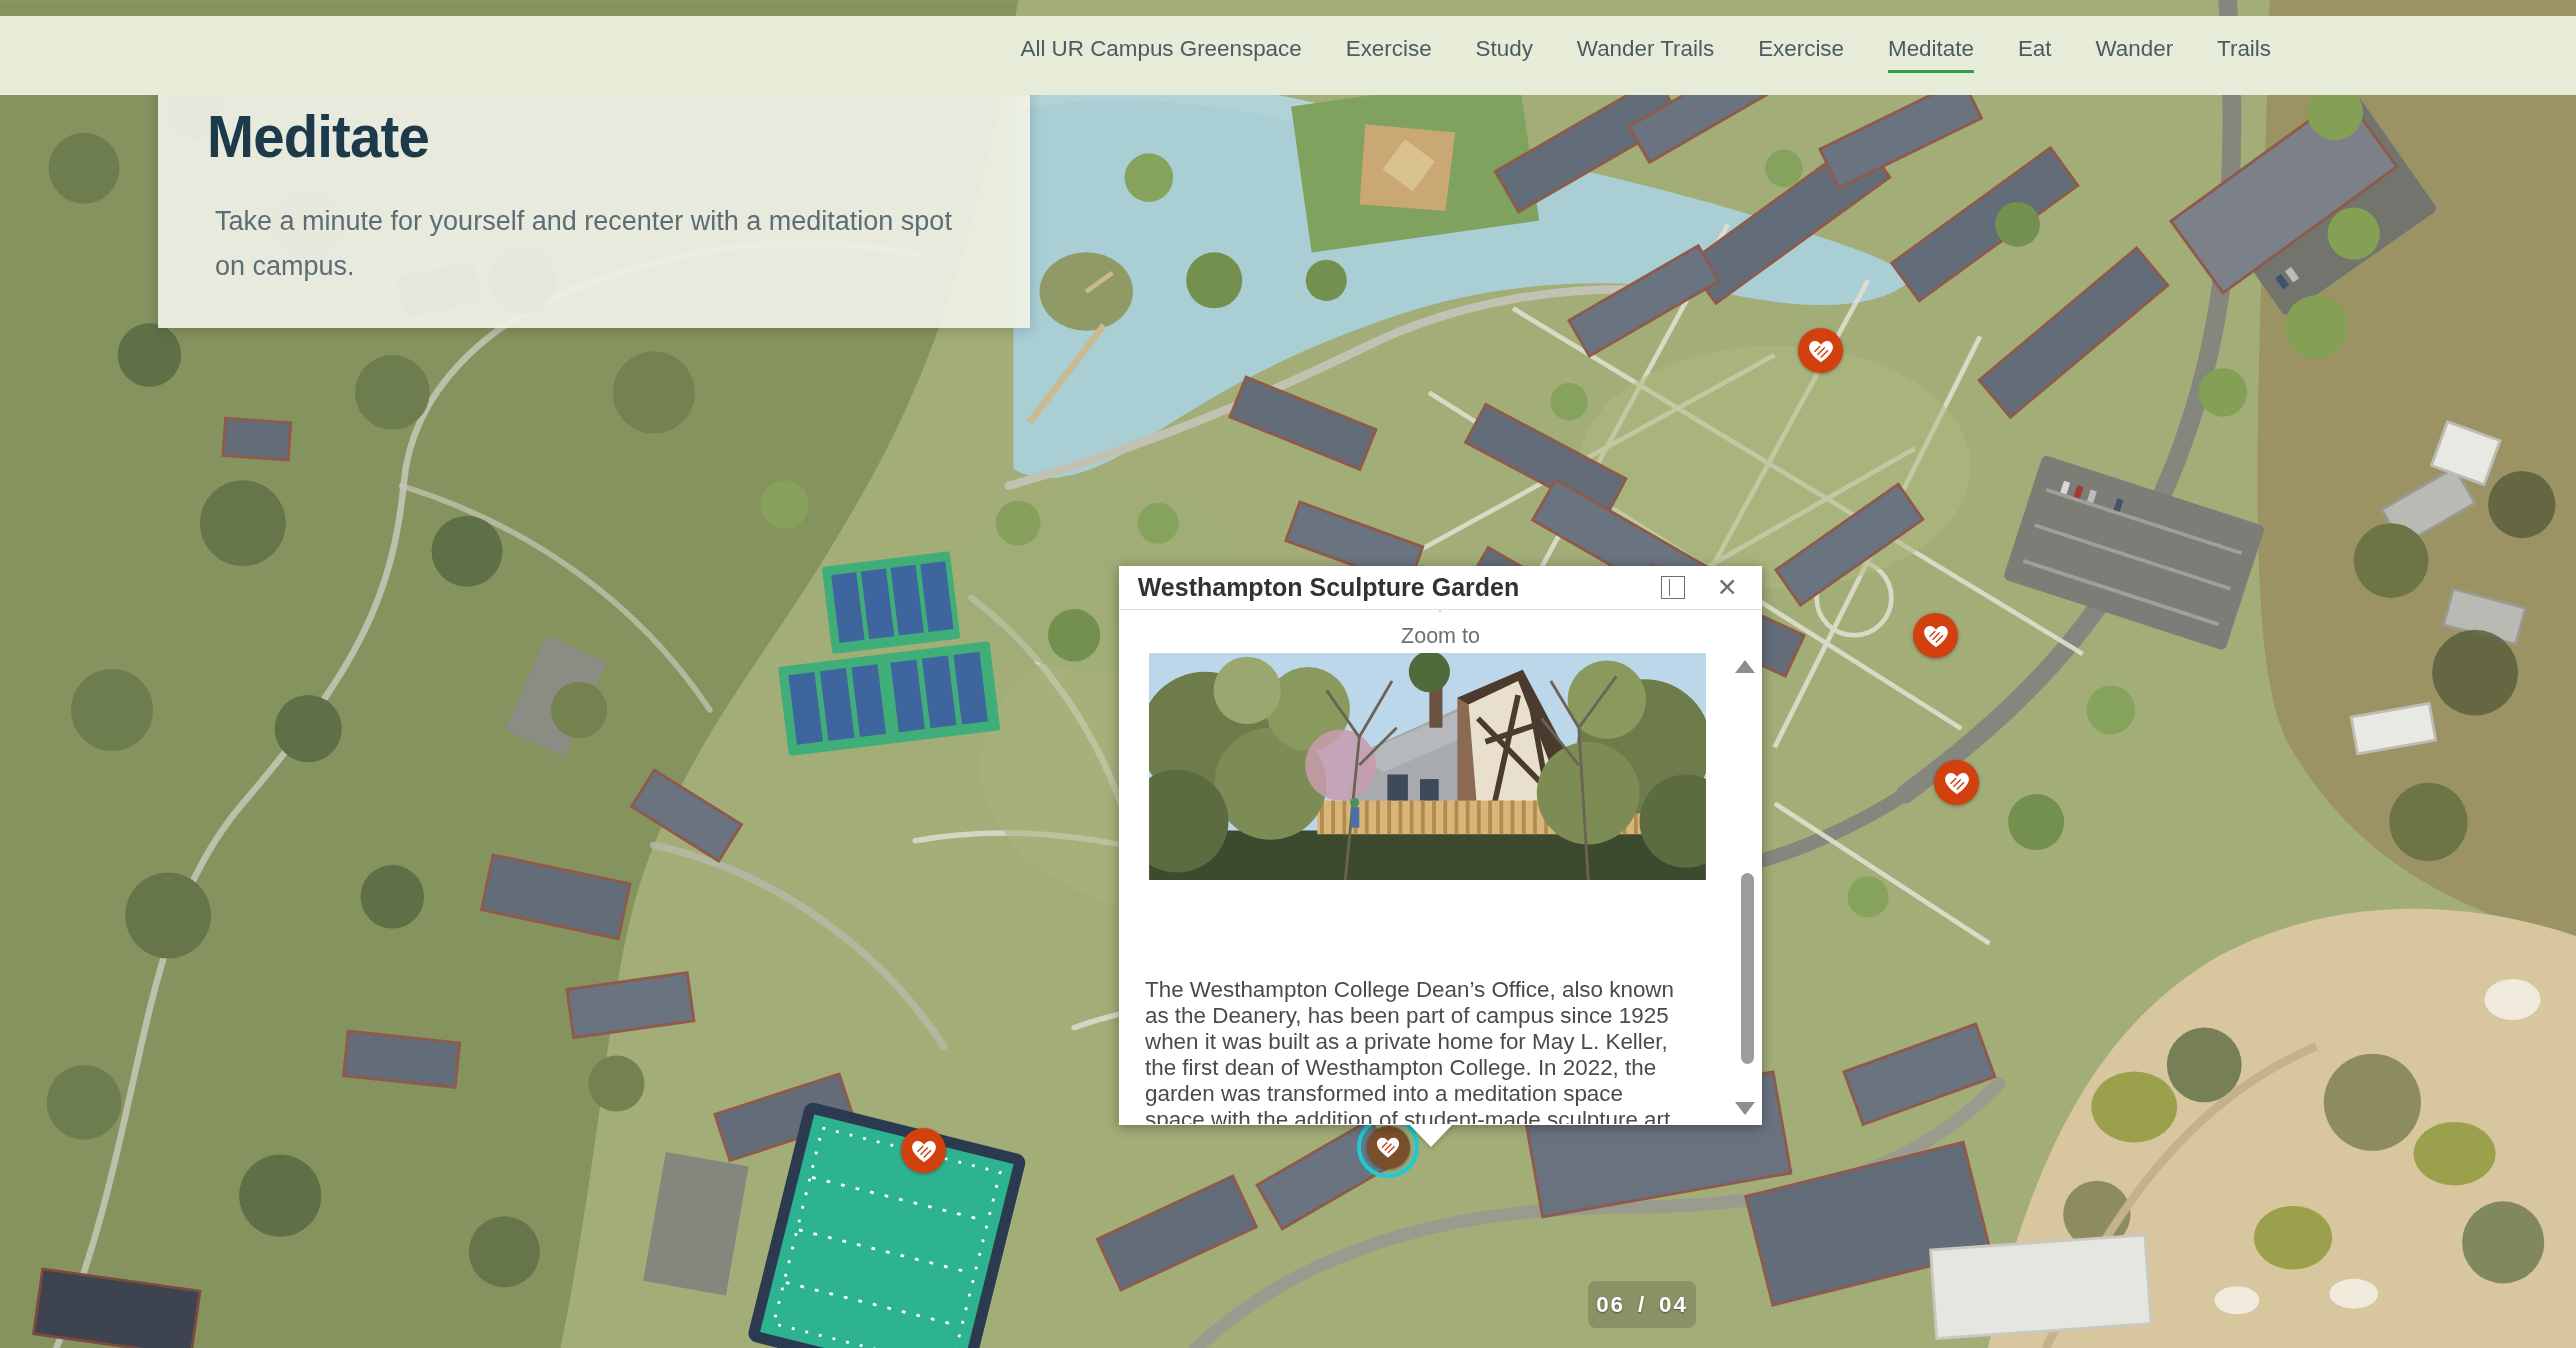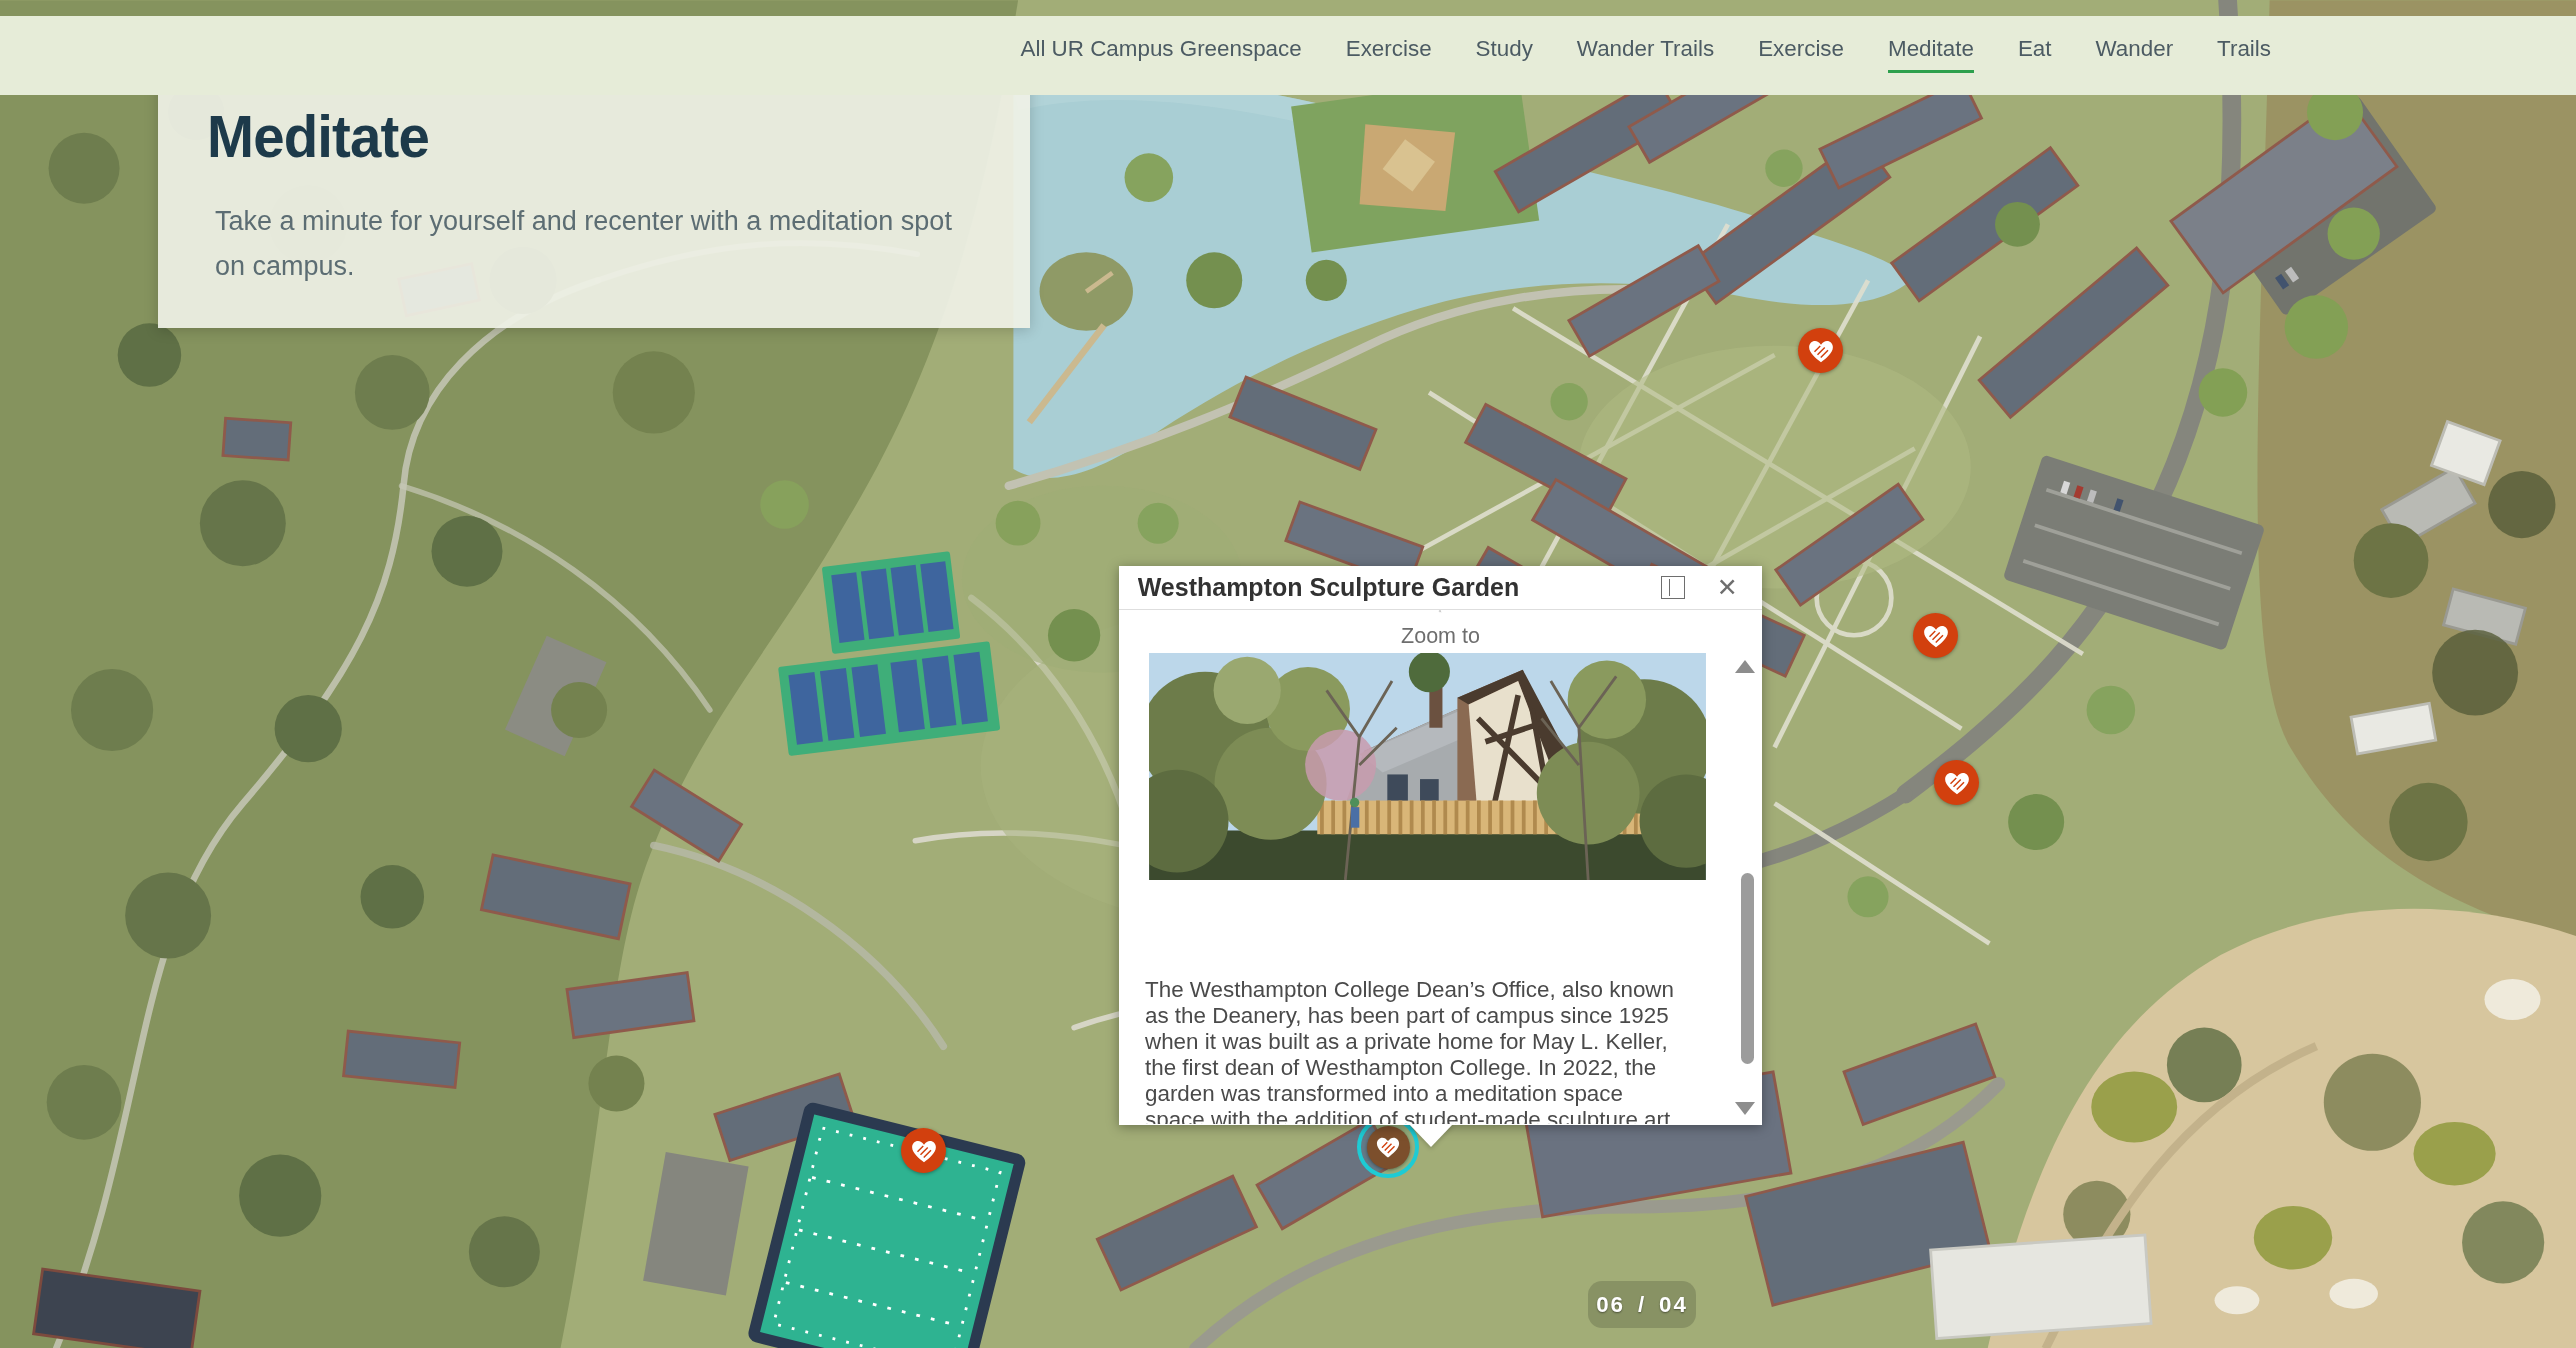--- a/index.html
+++ b/index.html
@@ -78,21 +78,21 @@
     font-size:22.4px;line-height:26px;color:#4a4a4a;
   }
   
   .sb-arrow{position:absolute;right:7.5px;width:0;height:0;border-left:10.3px solid transparent;border-right:10.3px solid transparent;cursor:pointer;}
   .sb-up{top:11.2px;border-bottom:13px solid #8d8d8d;}
   .sb-down{bottom:9.3px;border-top:13px solid #8d8d8d;}
   .sb-thumb{position:absolute;right:8.4px;top:224px;width:13px;height:191px;border-radius:7.5px;background:#9c9c9c;cursor:pointer;}
   
   #pagination{
     position:absolute;left:1588px;top:1281px;width:108px;height:47px;z-index:30;
-    background:rgba(45,50,38,.22);border-radius:14px;
+    background:rgba(45,50,38,.22);border-radius:8px;
     display:flex;align-items:center;justify-content:center;gap:13px;
     font-size:22.4px;font-weight:700;color:#ffffff;letter-spacing:1.9px;
     text-shadow:0 0.9px 1.9px rgba(0,0,0,.45);
   }
 </style>
 </head>
 <body>
 
 <svg width="0" height="0" style="position:absolute">
   <defs>

